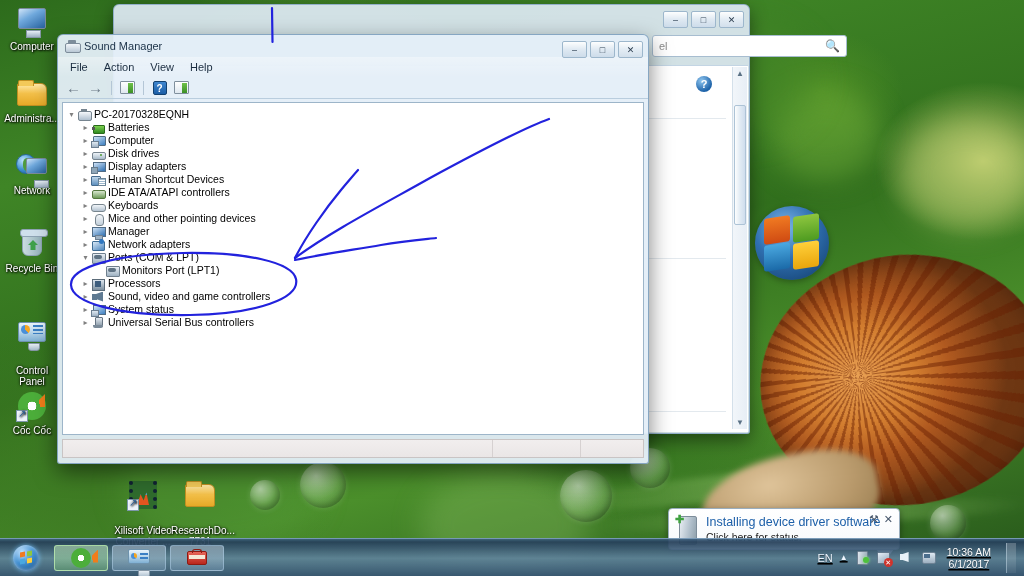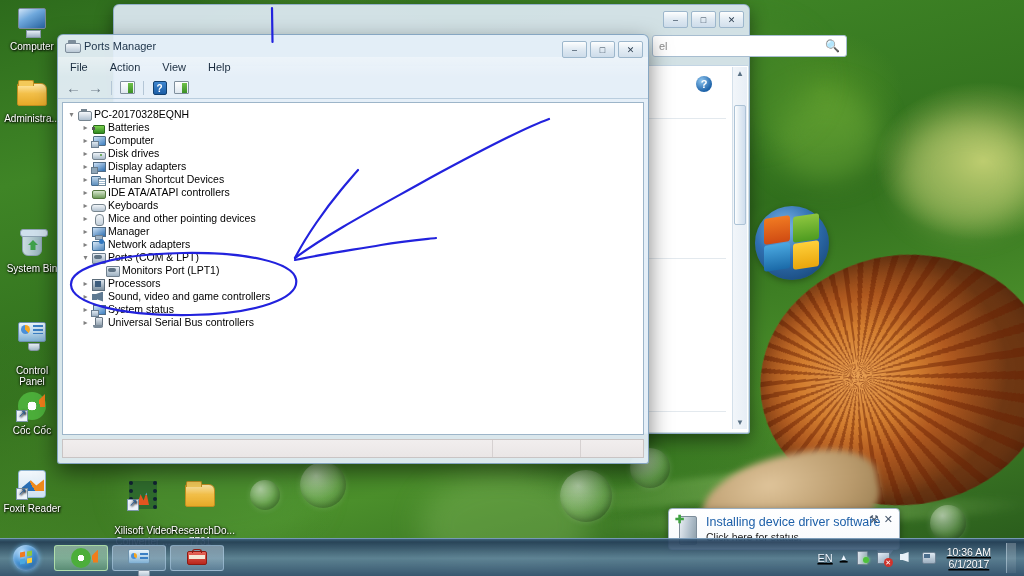--- a/index.html
+++ b/index.html
@@ -244,21 +244,21 @@
   }
   .dmicon:before {
     content:""; position:absolute; left:0; top:3px; width:14px; height:8px;
     background: linear-gradient(#f2f6fa,#b9c8d6); border:1px solid #7d8d9b; border-radius:2px;
   }
   .dmicon:after {
     content:""; position:absolute; left:3px; top:0; width:8px; height:4px;
     background: #7d8d9b; border-radius: 1px 1px 0 0;
   }
   #dm-menu {
-    height: 20px; display: flex; align-items: center; gap: 8px;
+    height: 20px; display: flex; align-items: center; gap: 2px;
     padding-left: 5px; font-size: 11px; color: #1b2d40;
     background: linear-gradient(rgba(255,255,255,0.35), rgba(255,255,255,0));
   }
   #dm-menu span { padding: 2px 7px; border-radius: 2px; cursor: default; }
   #dm-toolbar {
     height: 22px; display: flex; align-items: center; gap: 3px; padding-left: 6px;
     border-bottom: 1px solid #b9cdde;
   }
   .tbtn { width: 19px; height: 18px; display:flex; align-items:center; justify-content:center;
           border-radius: 2px; font-size: 13px; color: #5c6b79; }
@@ -495,51 +495,51 @@
     <span class="lbl">Computer</span>
   </div>
 
   <div class="dicon" style="left:3px;top:78px;">
     <div class="glyph">
         <span class="folder-ic"></span>
       </div>
     <span class="lbl">Administra...</span>
   </div>
 
+  <div class="dicon" style="left:3px;top:150px;">
+    <div class="glyph">
+      <span class="globe-ic"></span>
+      <span class="monitor-ic" style="left:10px;top:8px;width:21px;height:16px;"></span>
+    </div>
+    <span class="lbl">Network</span>
+  </div>
 
   <div class="dicon" style="left:3px;top:228px;">
     <div class="glyph">
         <span class="bin-ic"></span>
       </div>
-    <span class="lbl">System Bin</span>
+    <span class="lbl">Recycle Bin</span>
   </div>
 
   <div class="dicon" style="left:3px;top:390px;">
     <div class="glyph">
       <span class="coccoc-ic"></span>
         <span class="shortcut-arrow"></span>
     </div>
     <span class="lbl">Cốc Cốc</span>
   </div>
 
   <div class="dicon" style="left:3px;top:308px; white-space:pre-line;">
     <div class="glyph">
       <span class="cpanel-ic"></span><span class="cpanel-dot"></span><span class="cpanel-bars"></span>
     </div>
     <span class="lbl">Control
 Panel</span>
   </div>
 
-  <div class="dicon" style="left:3px;top:468px;">
-    <div class="glyph">
-      <span class="foxit-ic"></span>
-        <span class="shortcut-arrow"></span>
-    </div>
-    <span class="lbl">Foxit Reader</span>
-  </div>
 
 
   <div class="dicon" style="left:114px;top:468px; white-space:pre-line;">
     <div class="glyph">
       <span class="film-ic"></span><span class="shortcut-arrow"></span>
     </div>
     <span class="lbl">Xilisoft Video
 Converter ...</span>
   </div>
 
@@ -582,21 +582,21 @@
     <div id="bg-scroll">
       <div class="arr" style="top:2px;">▲</div>
       <div class="thumb"></div>
       <div class="arr" style="bottom:2px;">▼</div>
     </div>
   </div>
 
   <div id="dm">
     <div id="dm-title">
       <span class="dmicon"></span>
-      <span class="ttxt">Ports Manager</span>
+      <span class="ttxt">Sound Manager</span>
       <div class="wbtns">
         <div class="wbtn">
             <i>–</i>
           </div>
         <div class="wbtn">
             <i>□</i>
           </div>
         <div class="wbtn close">
             <i>✕</i>
           </div>

